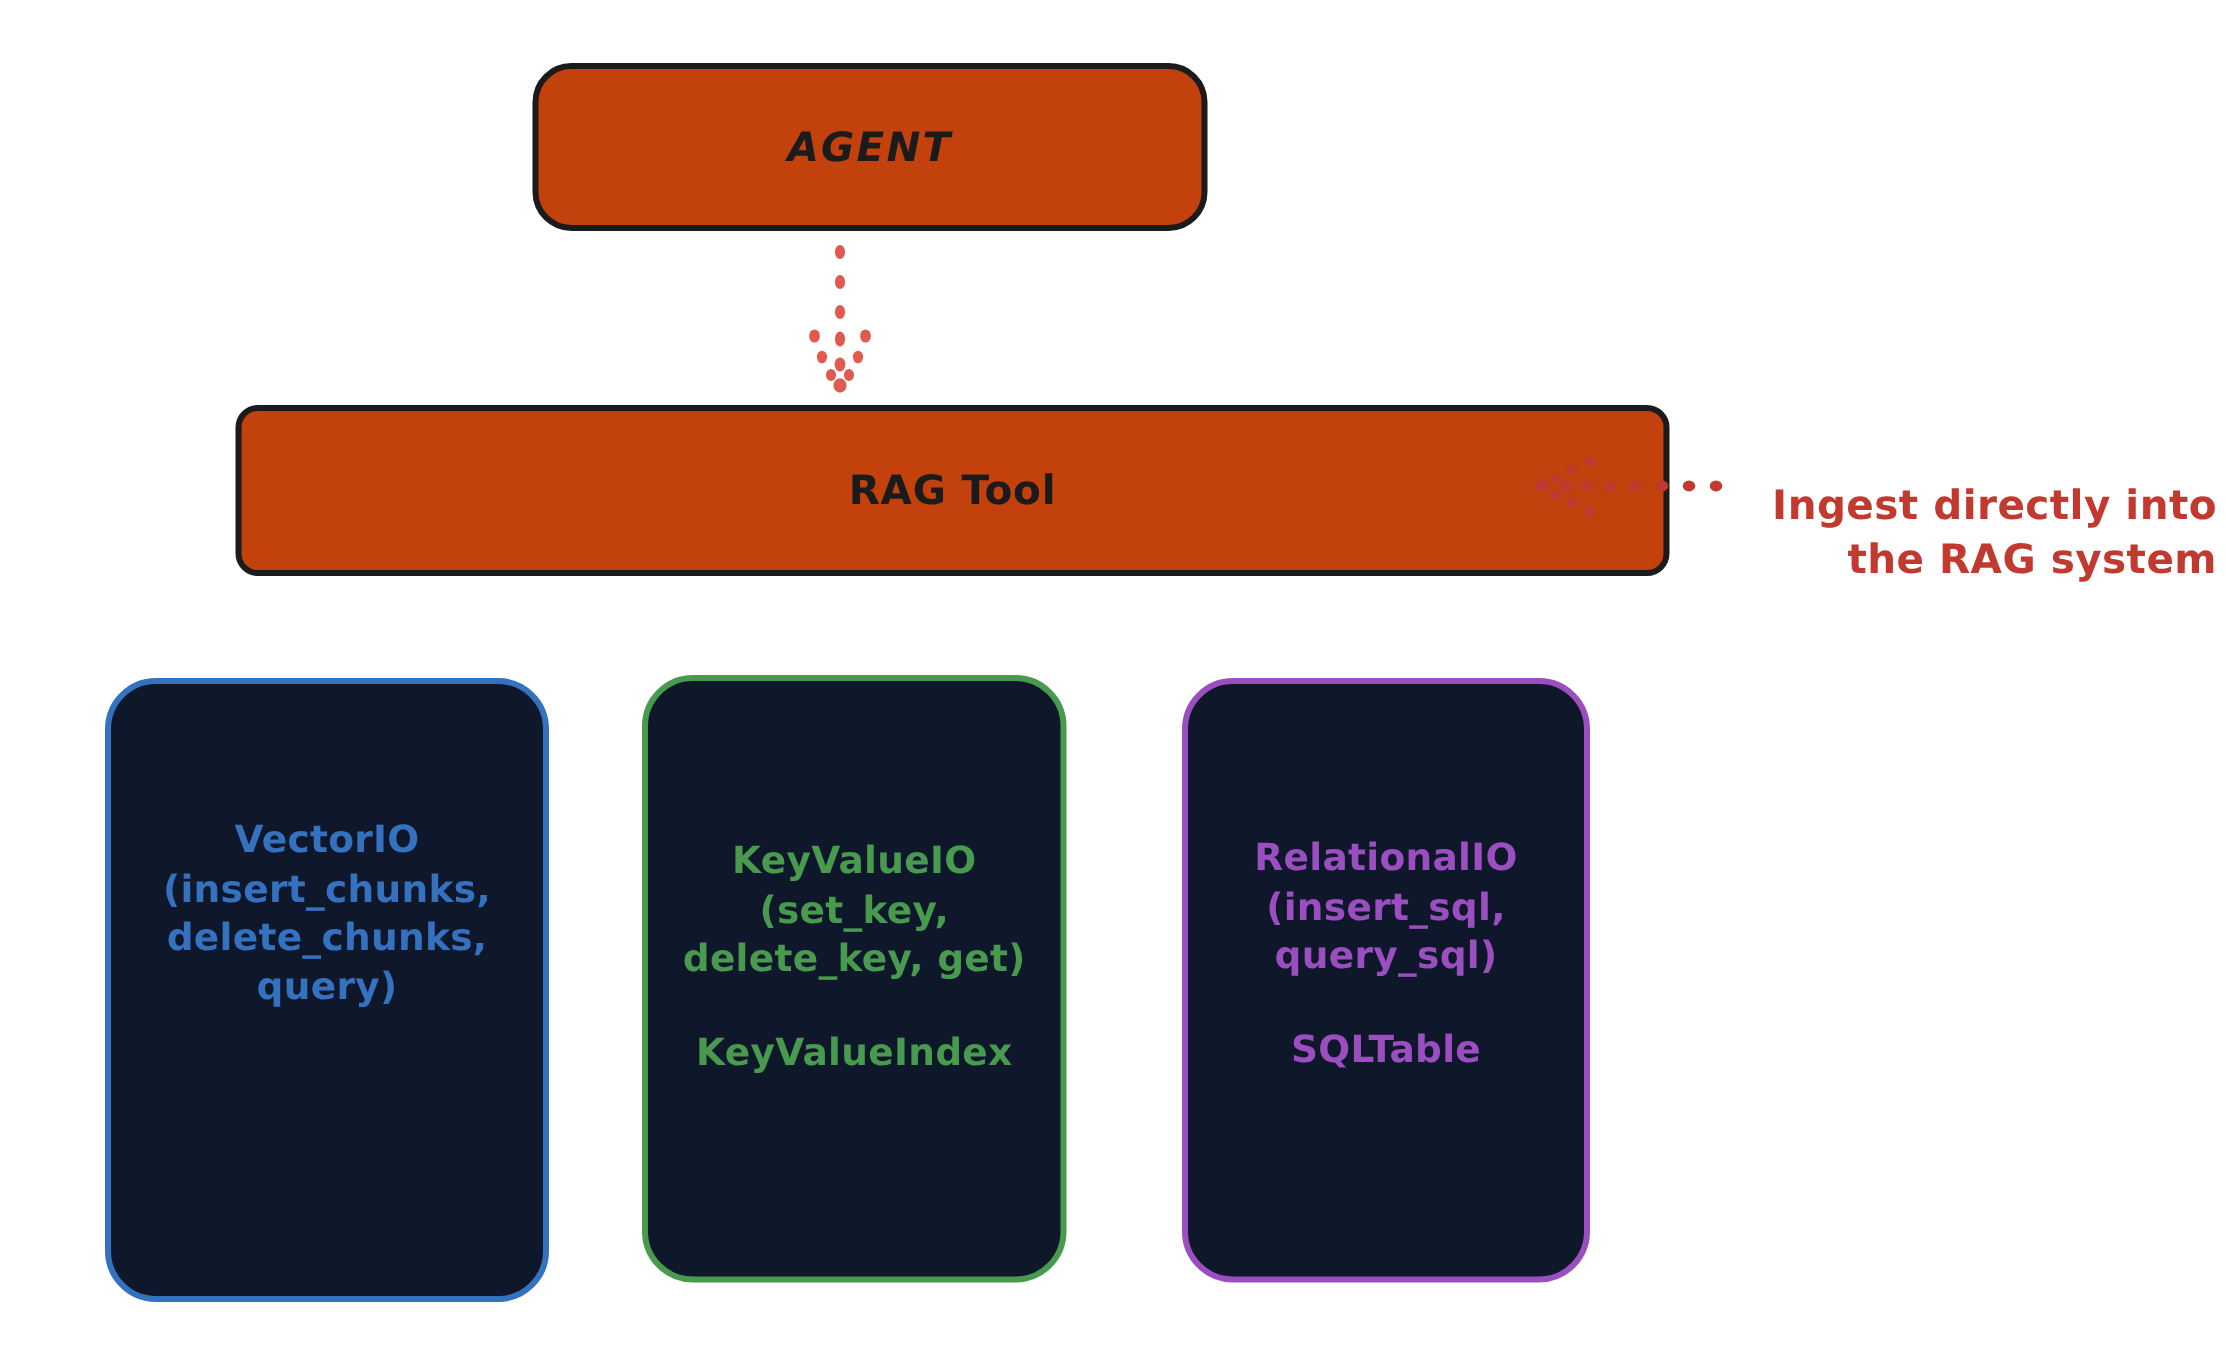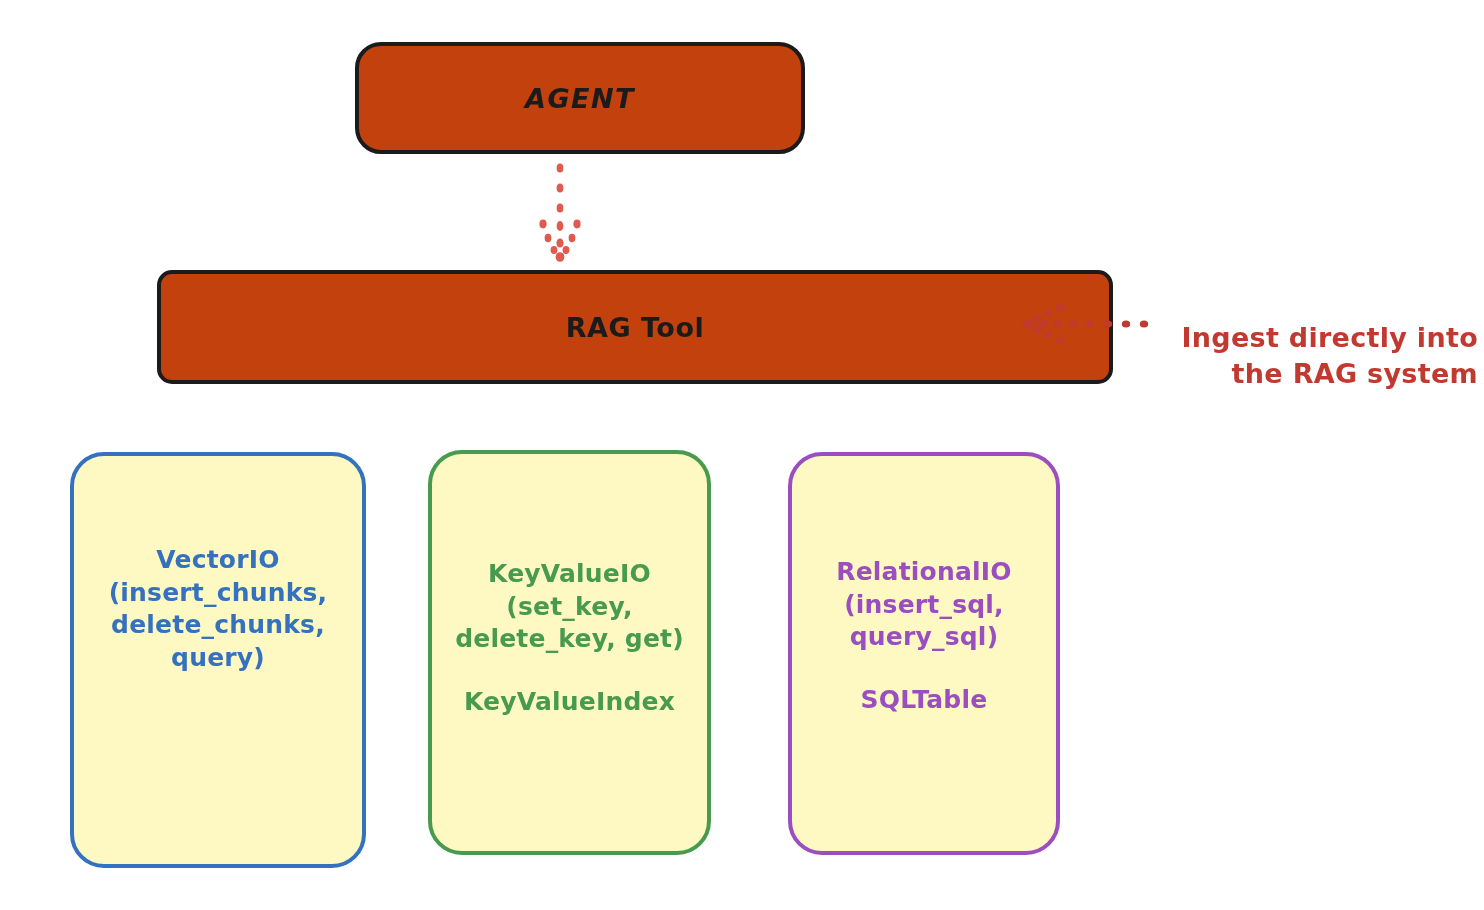--- a/index.html
+++ b/index.html
@@ -68,21 +68,21 @@
     letter-spacing: 0.5px;
   }
 
   
   .store {
     position: absolute;
     box-sizing: border-box;
     border-width: 4px;
     border-style: solid;
     border-radius: 34px;
-    background: #fef9c3;
+    background: #0f172a;
     display: flex;
     flex-direction: column;
     align-items: center;
     text-align: center;
     line-height: 1.30;
   }
   .store .store-api,
   .store .store-index {
     font-family: "DejaVu Sans", sans-serif;
     font-weight: 700;

